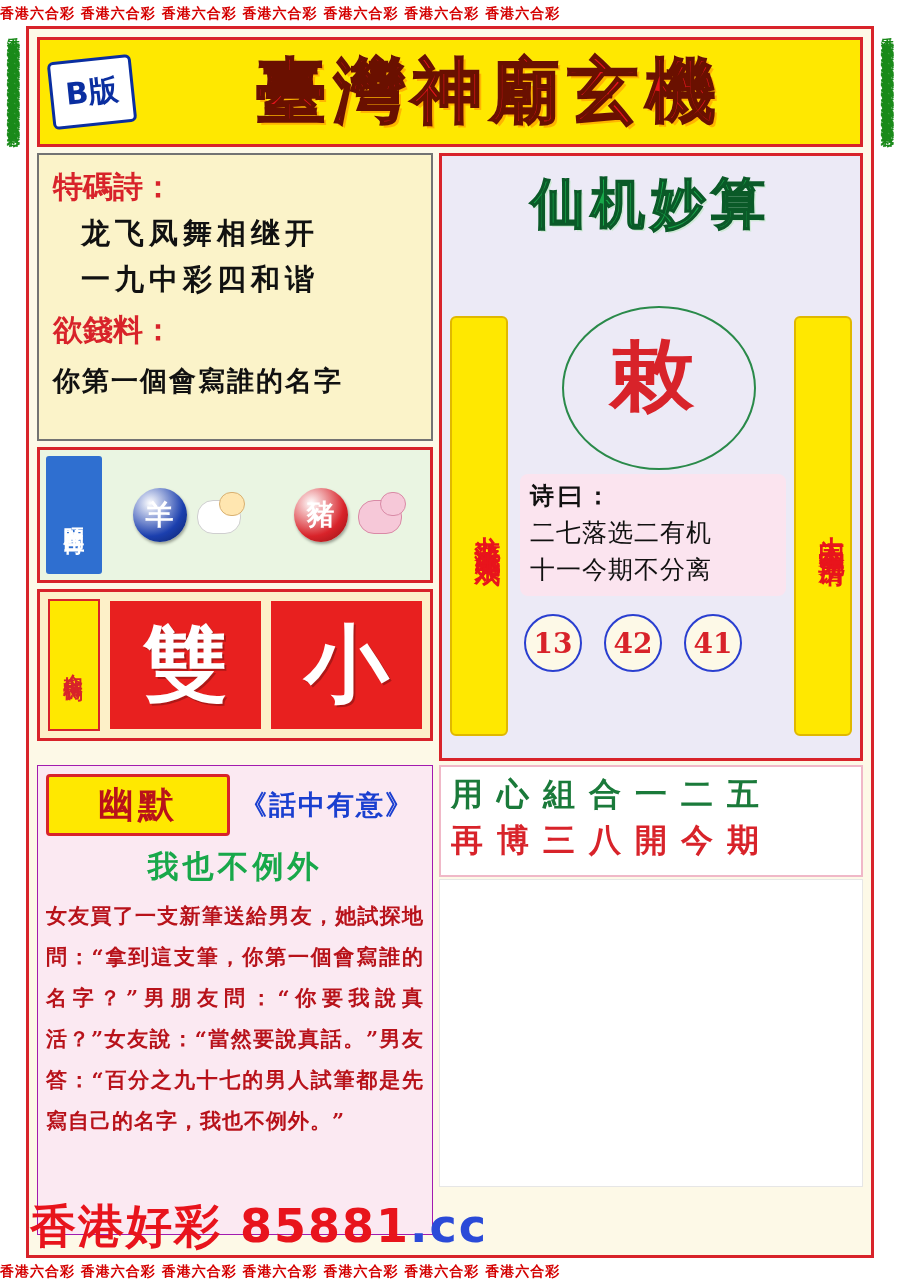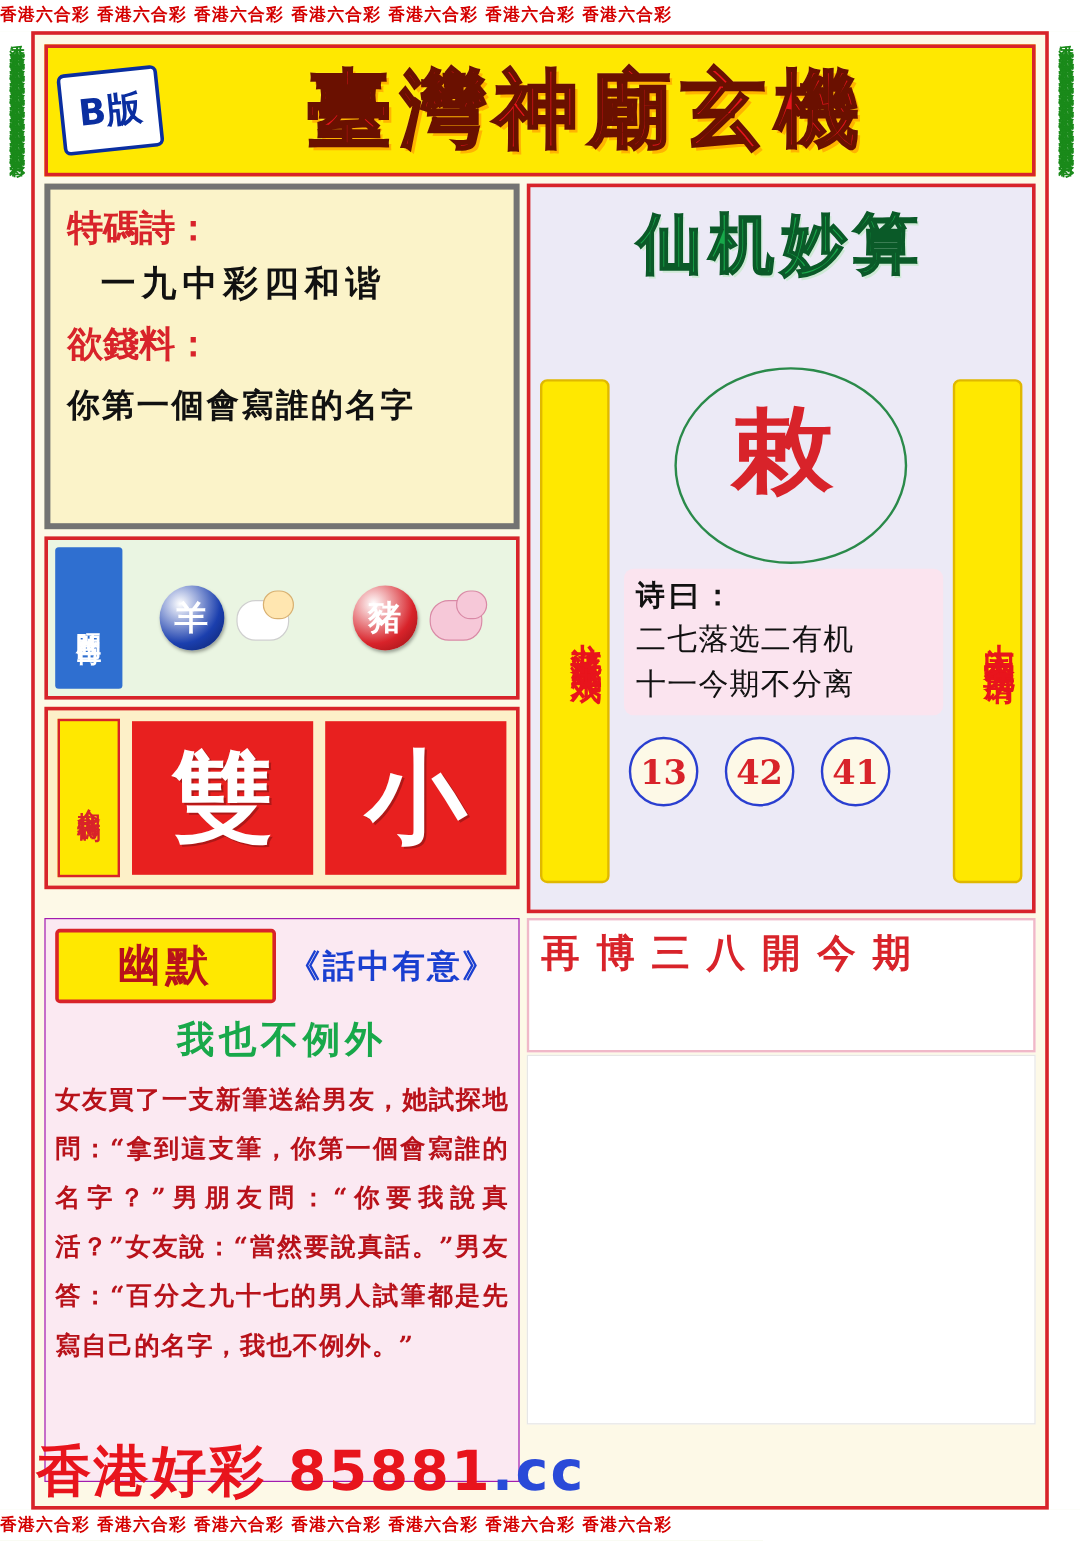--- a/index.html
+++ b/index.html
@@ -75,21 +75,21 @@
     letter-spacing:8px;
     text-shadow:3px 3px 0 #ffb400, 0 0 2px #fff;
     font-family:"DejaVu Serif","Liberation Serif",serif;
     padding-right:14px;
   }
 
   
   .left-col{position:absolute;left:8px;top:124px;width:396px;}
   .poem-box{
     background:#fbf3c9;
-    border:5px solid #737373;
+    border:2px solid #737373;
     box-sizing:border-box;
     padding:12px 14px 14px 14px;
     height:288px;
   }
   .poem-label{
     color:#d8232a;font-size:30px;font-weight:bold;
     font-family:"DejaVu Serif","Liberation Serif",serif;
     margin-bottom:6px;
   }
   .poem-line{
@@ -321,20 +321,21 @@
 
     <div class="banner">
       <div class="stamp">B版</div>
       <div class="btitle">臺灣神廟玄機</div>
     </div>
 
     <div class="left-col">
 
       <div class="poem-box">
         <div class="poem-label">特碼詩：</div>
+        <div class="poem-line">龙飞凤舞相继开</div>
         <div class="poem-line">一九中彩四和谐</div>
         <div class="poem-label2">欲錢料：</div>
         <div class="poem-line2">你第一個會寫誰的名字</div>
       </div>
 
       <div class="zodiac-box">
         <div class="zodiac-tag">旺門生肖</div>
         <div class="zodiac-items">
           <div class="zitem">
             <div class="zball blue">羊</div>
@@ -380,20 +381,21 @@
       <div class="provide-row">
         <div class="nums">
           <div class="num">13</div>
           <div class="num">42</div>
           <div class="num">41</div>
         </div>
       </div>
     </div>
 
     <div class="combo">
+      <div class="combo-line c1">用心組合一二五</div>
       <div class="combo-line c3">再博三八開今期</div>
     </div>
     <div class="white-pad"></div>
 
     <div class="humor">
       <div class="humor-head">
         <div class="humor-badge">幽默</div>
         <div class="humor-sub">《話中有意》</div>
       </div>
       <div class="humor-title">我也不例外</div>

